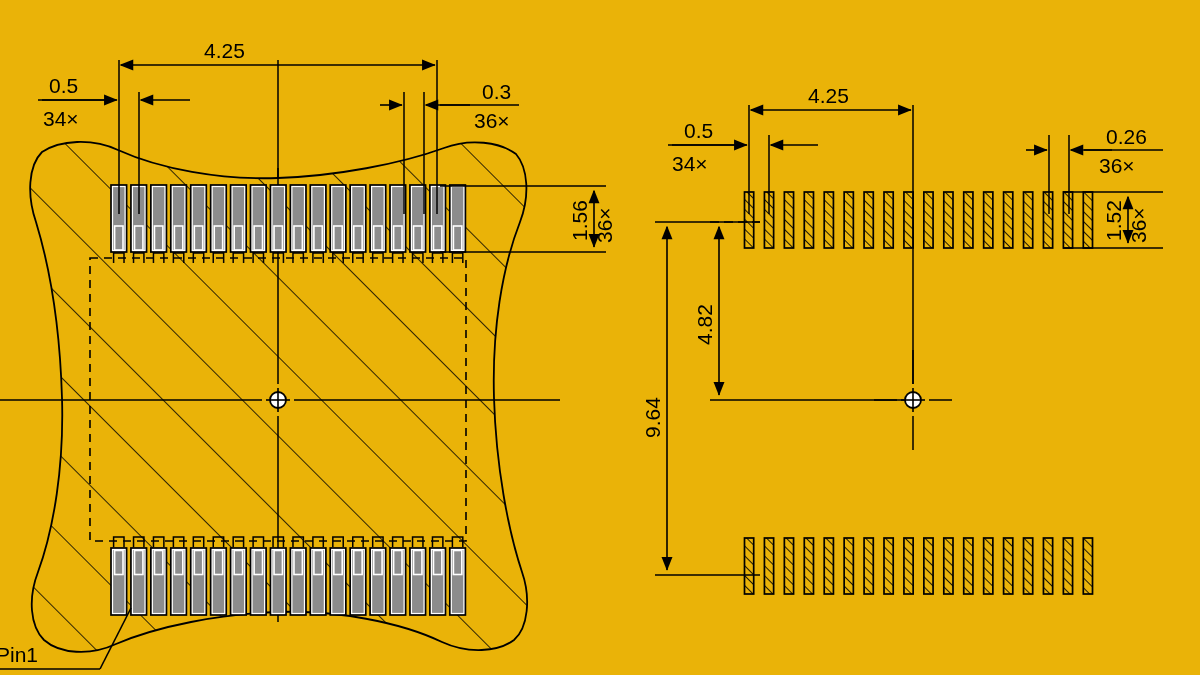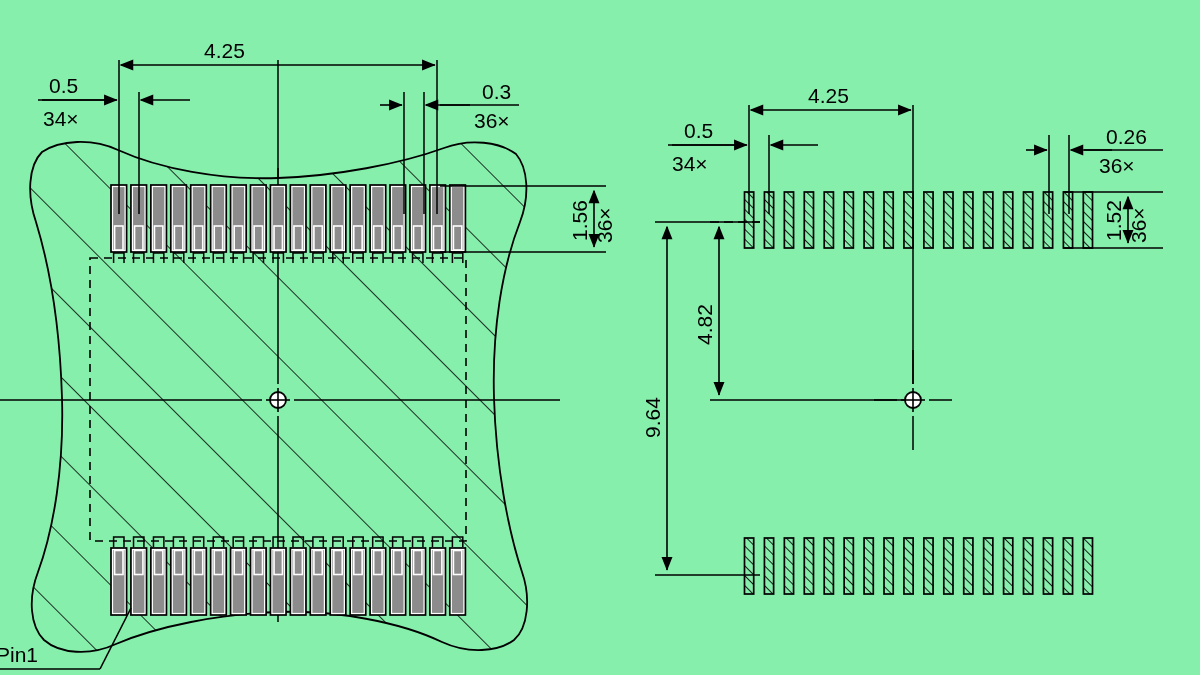--- a/index.html
+++ b/index.html
@@ -10,21 +10,21 @@
   body {
     width: 1200px;
     height: 675px;
     overflow: hidden;
     font-family: "Liberation Sans", sans-serif;
   }
   #sheet {
     position: relative;
     width: 1200px;
     height: 675px;
-    background: #86efac;
+    background: #eab308;
   }
   #sheet svg {
     position: absolute;
     top: 0;
     left: 0;
   }
   text {
     font-family: "Liberation Sans", sans-serif;
     fill: #000000;
   }

